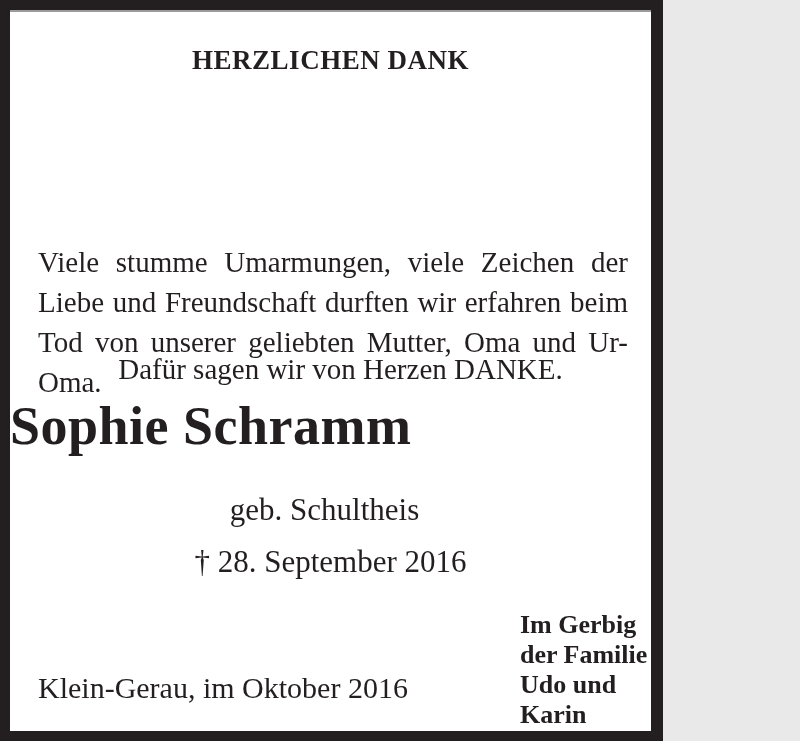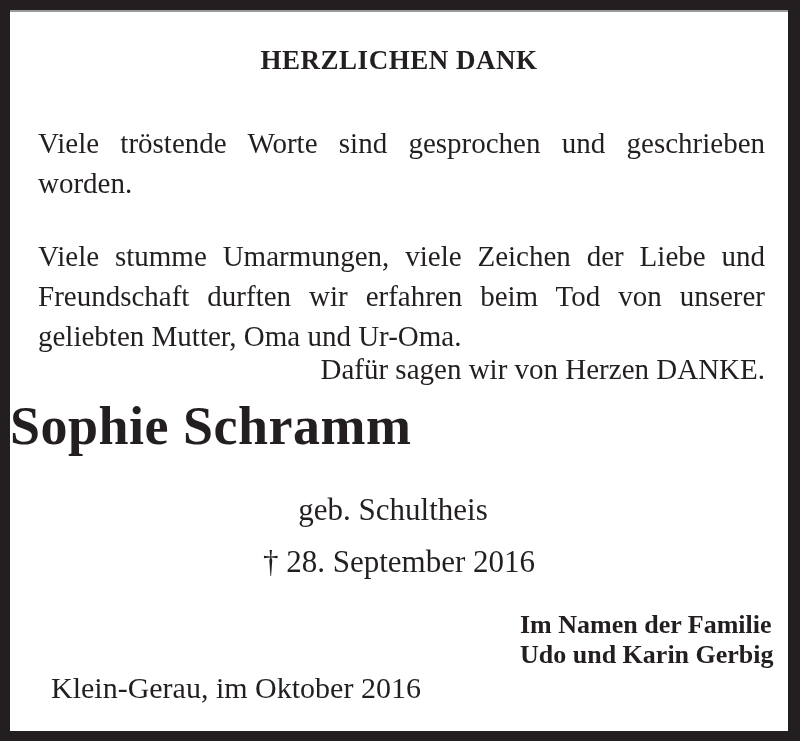--- a/index.html
+++ b/index.html
@@ -2,21 +2,21 @@
 <html lang="de"><head>
 <meta charset="utf-8">
 <style>
   html, body {
     margin: 0;
     padding: 0;
     background: #e9e9e9;
   }
   .page {
     position: relative;
-    width: 800px;
+    width: 663px;
     height: 741px;
     box-sizing: border-box;
     background: #231f20; 
     font-family: "Liberation Serif", "DejaVu Serif", serif;
     color: #231f20;
     overflow: hidden;
   }
   .paper {
     position: absolute;
     top: 10px;
@@ -47,29 +47,29 @@
   .body-par {
     position: absolute;
     left: 28px;
     right: 23px;
     font-size: 29px;
     line-height: 40px;
     text-align: justify;
     text-align-last: left;
   }
   .par-1 { top: 84px; }
-  .par-2 { top: 178px; margin-top: 48px; }
+  .par-2 { top: 184px; margin-top: 48px; }
   .thanks {
     position: absolute;
     left: 28px;
     right: 23px;
     top: 310px;
     font-size: 29px;
     line-height: 40px;
-    text-align: right;
+    text-align: center;
     margin-left: 15px;
   }
   .deceased-name {
     position: absolute;
     top: 385px;
     left: 0;
     right: 0;
     text-align: left;
     font-size: 54px;
     font-weight: bold;
@@ -99,47 +99,46 @@
     top: 600px;
     left: 510px;
     font-size: 26px;
     font-weight: bold;
     line-height: 30px;
     text-align: left;
   }
   .place-date {
     position: absolute;
     top: 660px;
-    left: 41px;
+    left: 28px;
     font-size: 30px;
     line-height: 36px;
     text-align: center;
   }
 </style>
 </head>
 <body>
 
 <div class="page">
   <div class="paper">
     <div class="scan-line"></div>
 
     <div class="title">HERZLICHEN DANK</div>
 
-    <p class="body-par par-1">Viele tröstende Worte sind gesprochen und geschrieben worden.</p>
 
     <p class="body-par par-2">Viele stumme Umarmungen, viele Zeichen der Liebe und Freundschaft durften wir erfahren beim Tod von unserer geliebten Mutter, Oma und Ur-Oma.</p>
 
     <p class="thanks">Dafür sagen wir von Herzen DANKE.</p>
 
     <div class="deceased-name">Sophie Schramm</div>
 
     <div class="maiden-name">geb. Schultheis</div>
 
     <div class="death-date">† 28. September 2016</div>
 
     <div class="signature">
-      <div>Im Namen der Familie</div>
+      <div>Im Gerbig der Familie</div>
       <div>Udo und Karin Gerbig</div>
     </div>
 
     <div class="place-date">Klein-Gerau, im Oktober 2016</div>
   </div>
 </div>
 
 </body></html>

